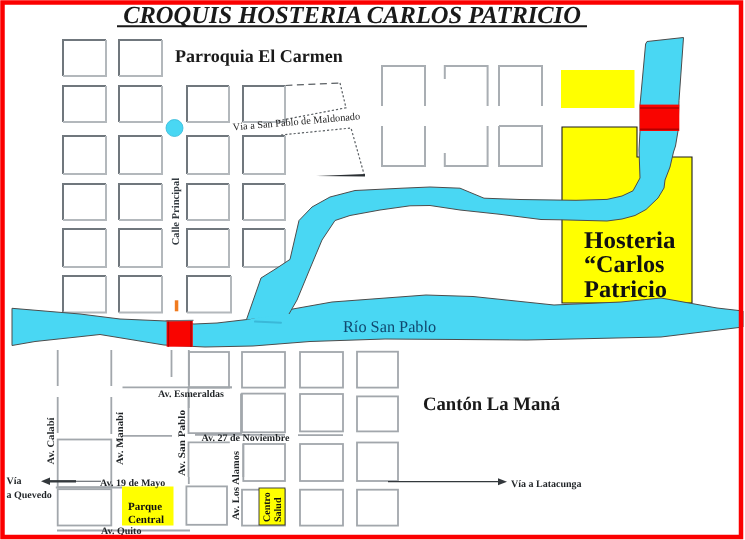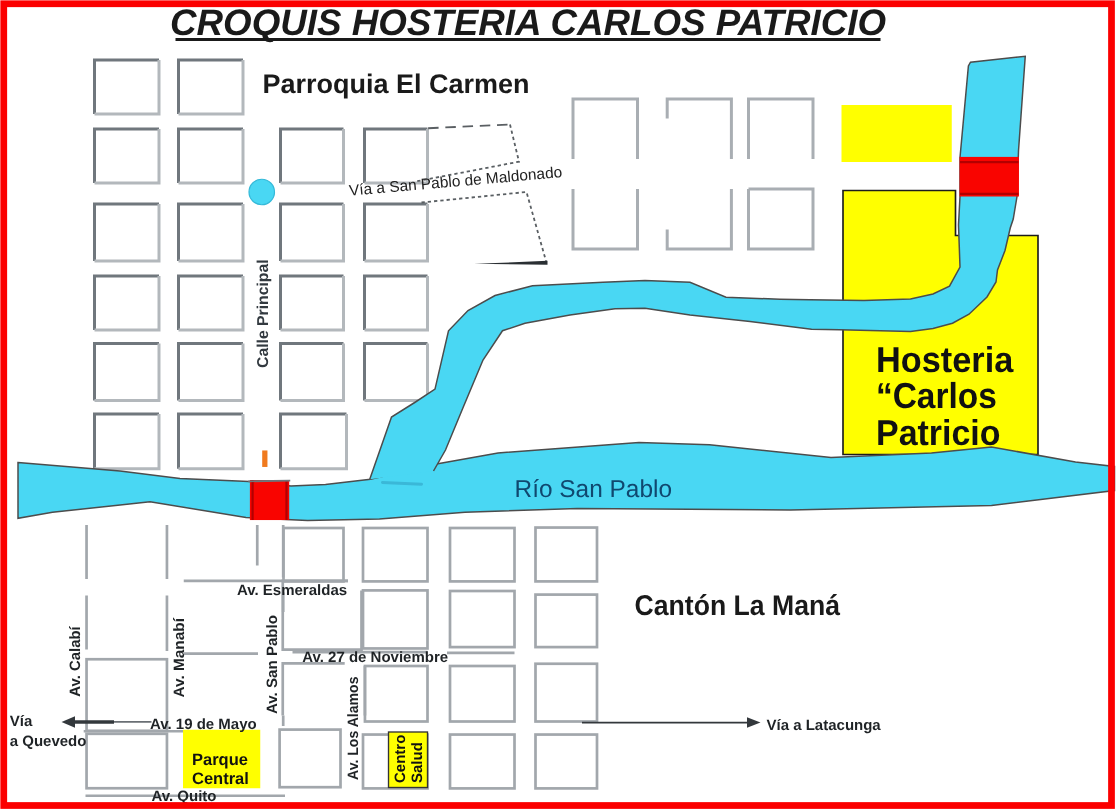--- a/index.html
+++ b/index.html
@@ -1,16 +1,16 @@
 <!DOCTYPE html>
 <html><head>
 <meta charset="utf-8">
 <style>
   html,body{margin:0;padding:0;background:#fff;}
-  #map{width:745px;height:540px;position:relative;font-family:Liberation Sans, sans-serif;filter:brightness(1);}
+  #map{width:745px;height:540px;position:relative;font-family:Liberation Serif, serif;filter:brightness(1);}
   svg{display:block;}
 </style>
 </head>
 <body>
 
 <div id="map">
 <svg width="745" height="540" viewBox="0 0 745 540" text-rendering="geometricPrecision">
 
   <rect x="0" y="0" width="745" height="540" fill="#ffffff"></rect>
 

